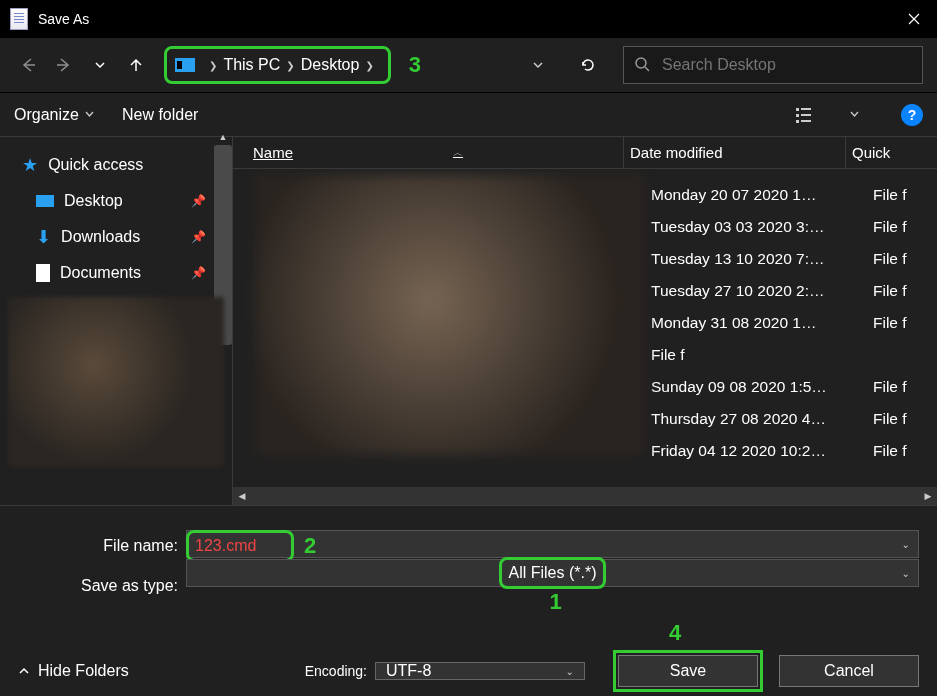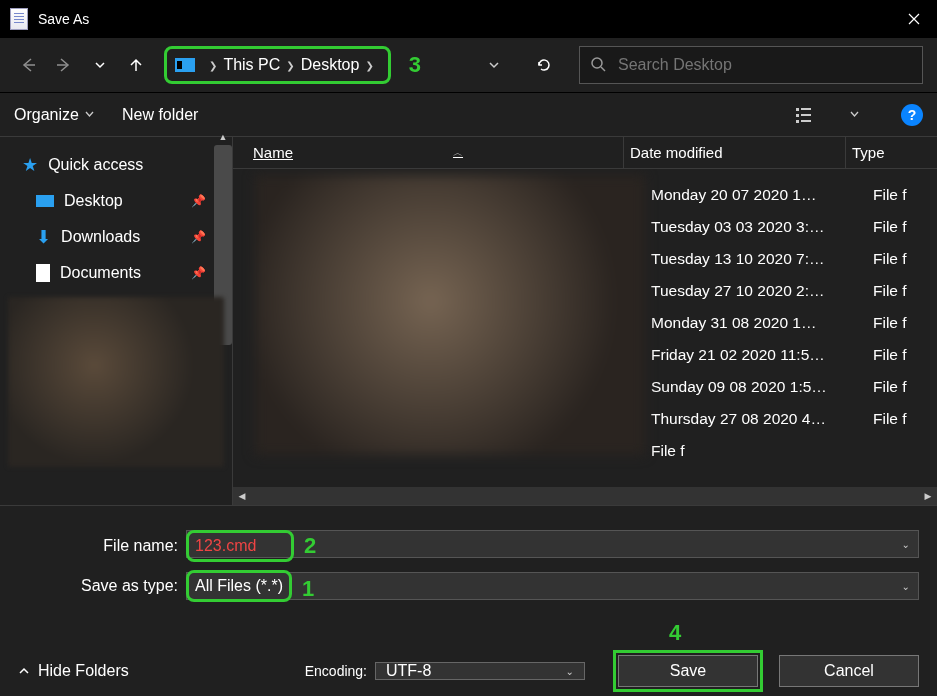--- a/index.html
+++ b/index.html
@@ -15,21 +15,21 @@
     .navbtn.disabled { opacity:0.5; }
     .breadcrumb-box { display:flex; align-items:center; height:38px; padding:0 8px; border:3px solid #3c3; border-radius:8px; margin-left:6px; }
     .bc-icon { width:20px; height:14px; background:#2aa0f0; margin-right:8px; position:relative; }
     .bc-icon::before { content:''; position:absolute; left:2px; top:3px; width:5px; height:8px; background:#000; }
     .chev { margin:0 6px; color:#ccc; font-size:10px; }
     .bc-text { font-size:16px; color:#fff; }
     .callout { display:inline-flex; align-items:center; justify-content:center; min-width:20px; height:26px; color:#3c3; font-size:22px; font-weight:bold; margin-left:6px; }
     .spacer { flex:1; }
     .navdrop { width:34px; height:34px; display:flex; align-items:center; justify-content:center; cursor:pointer; margin-right:8px; }
     .refresh { width:34px; height:34px; display:flex; align-items:center; justify-content:center; cursor:pointer; margin-right:10px; }
-    .searchbox { width:344px; height:38px; background:#191919; border:1px solid #555; display:flex; align-items:center; padding:0 10px; }
+    .searchbox { width:300px; height:38px; background:#191919; border:1px solid #555; display:flex; align-items:center; padding:0 10px; }
     .searchbox input { flex:1; background:transparent; border:none; color:#999; font-size:16px; outline:none; }
     .toolbar { height:44px; display:flex; align-items:center; padding:0 14px; gap:28px; border-top:1px solid #000; }
     .tool-item { display:flex; align-items:center; gap:6px; font-size:16px; cursor:pointer; }
     .views { width:30px; height:24px; display:flex; align-items:center; justify-content:center; cursor:pointer; }
     .help { width:22px; height:22px; border-radius:50%; background:#0a84ff; display:flex; align-items:center; justify-content:center; font-size:14px; font-weight:bold; cursor:pointer; margin-left:14px; }
     .content { display:flex; height:370px; border-top:1px solid #3a3a3a; border-bottom:1px solid #3a3a3a; }
     .sidebar { width:232px; position:relative; }
     .side-scroll { position:absolute; right:0; top:8px; width:18px; height:200px; background:#4a4a4a; border-radius:3px; }
     .side-scrollup { position:absolute; right:0; top:-8px; width:18px; height:16px; display:flex; align-items:center; justify-content:center; font-size:9px; color:#ccc; }
     .sb-item { display:flex; align-items:center; height:36px; padding-left:36px; font-size:16px; cursor:pointer; position:relative; }
@@ -194,21 +194,21 @@
     <div class="blurred"></div>
   </div>
 
   <div class="main">
     <div class="columns">
       <div class="col-name">
         <span>Name</span>
         <span class="sort-chev">︿</span>
       </div>
       <div class="col-date">Date modified</div>
-      <div class="col-type">Type</div>
+      <div class="col-type">Quick</div>
     </div>
     <div class="filelist">
       <div class="preview-blur"></div>
       <div class="rows" id="rows">
           <div class="row">
             <div class="date">Monday 20 07 2020 1…</div>
             <div class="type">File f</div>
           </div>
           <div class="row">
             <div class="date">Tuesday 03 03 2020 3:…</div>
@@ -220,32 +220,32 @@
           </div>
           <div class="row">
             <div class="date">Tuesday 27 10 2020 2:…</div>
             <div class="type">File f</div>
           </div>
           <div class="row">
             <div class="date">Monday 31 08 2020 1…</div>
             <div class="type">File f</div>
           </div>
           <div class="row">
-            <div class="date">Friday 21 02 2020 11:5…</div>
             <div class="type">File f</div>
           </div>
           <div class="row">
             <div class="date">Sunday 09 08 2020 1:5…</div>
             <div class="type">File f</div>
           </div>
           <div class="row">
             <div class="date">Thursday 27 08 2020 4…</div>
             <div class="type">File f</div>
           </div>
           <div class="row">
+            <div class="date">Friday 04 12 2020 10:2…</div>
             <div class="type">File f</div>
           </div>
         </div>
     </div>
     <div class="hscroll">
       <div class="left">◀</div>
       <div class="track"></div>
       <div class="right">▶</div>
     </div>
   </div>
@@ -268,21 +268,21 @@
       </div>
     </div>
   </div>
   <div class="form-row">
     <div class="form-label">Save as type:</div>
     <div class="form-field">
       <div class="combo" style="position:absolute;left:0;right:0;top:2px;">
         <span></span>
           <span class="dd">⌄</span>
       </div>
-      <div style="display:flex;align-items:flex-end;position:relative;">
+      <div style="display:flex;align-items:center;position:relative;flex-direction:column;">
         <div class="highlight-box">
           <span style="font-size:16px;">All Files  (*.*)</span>
         </div>
         <span class="callout">1</span>
       </div>
     </div>
   </div>
 </div>
 
 <div class="bottom">

